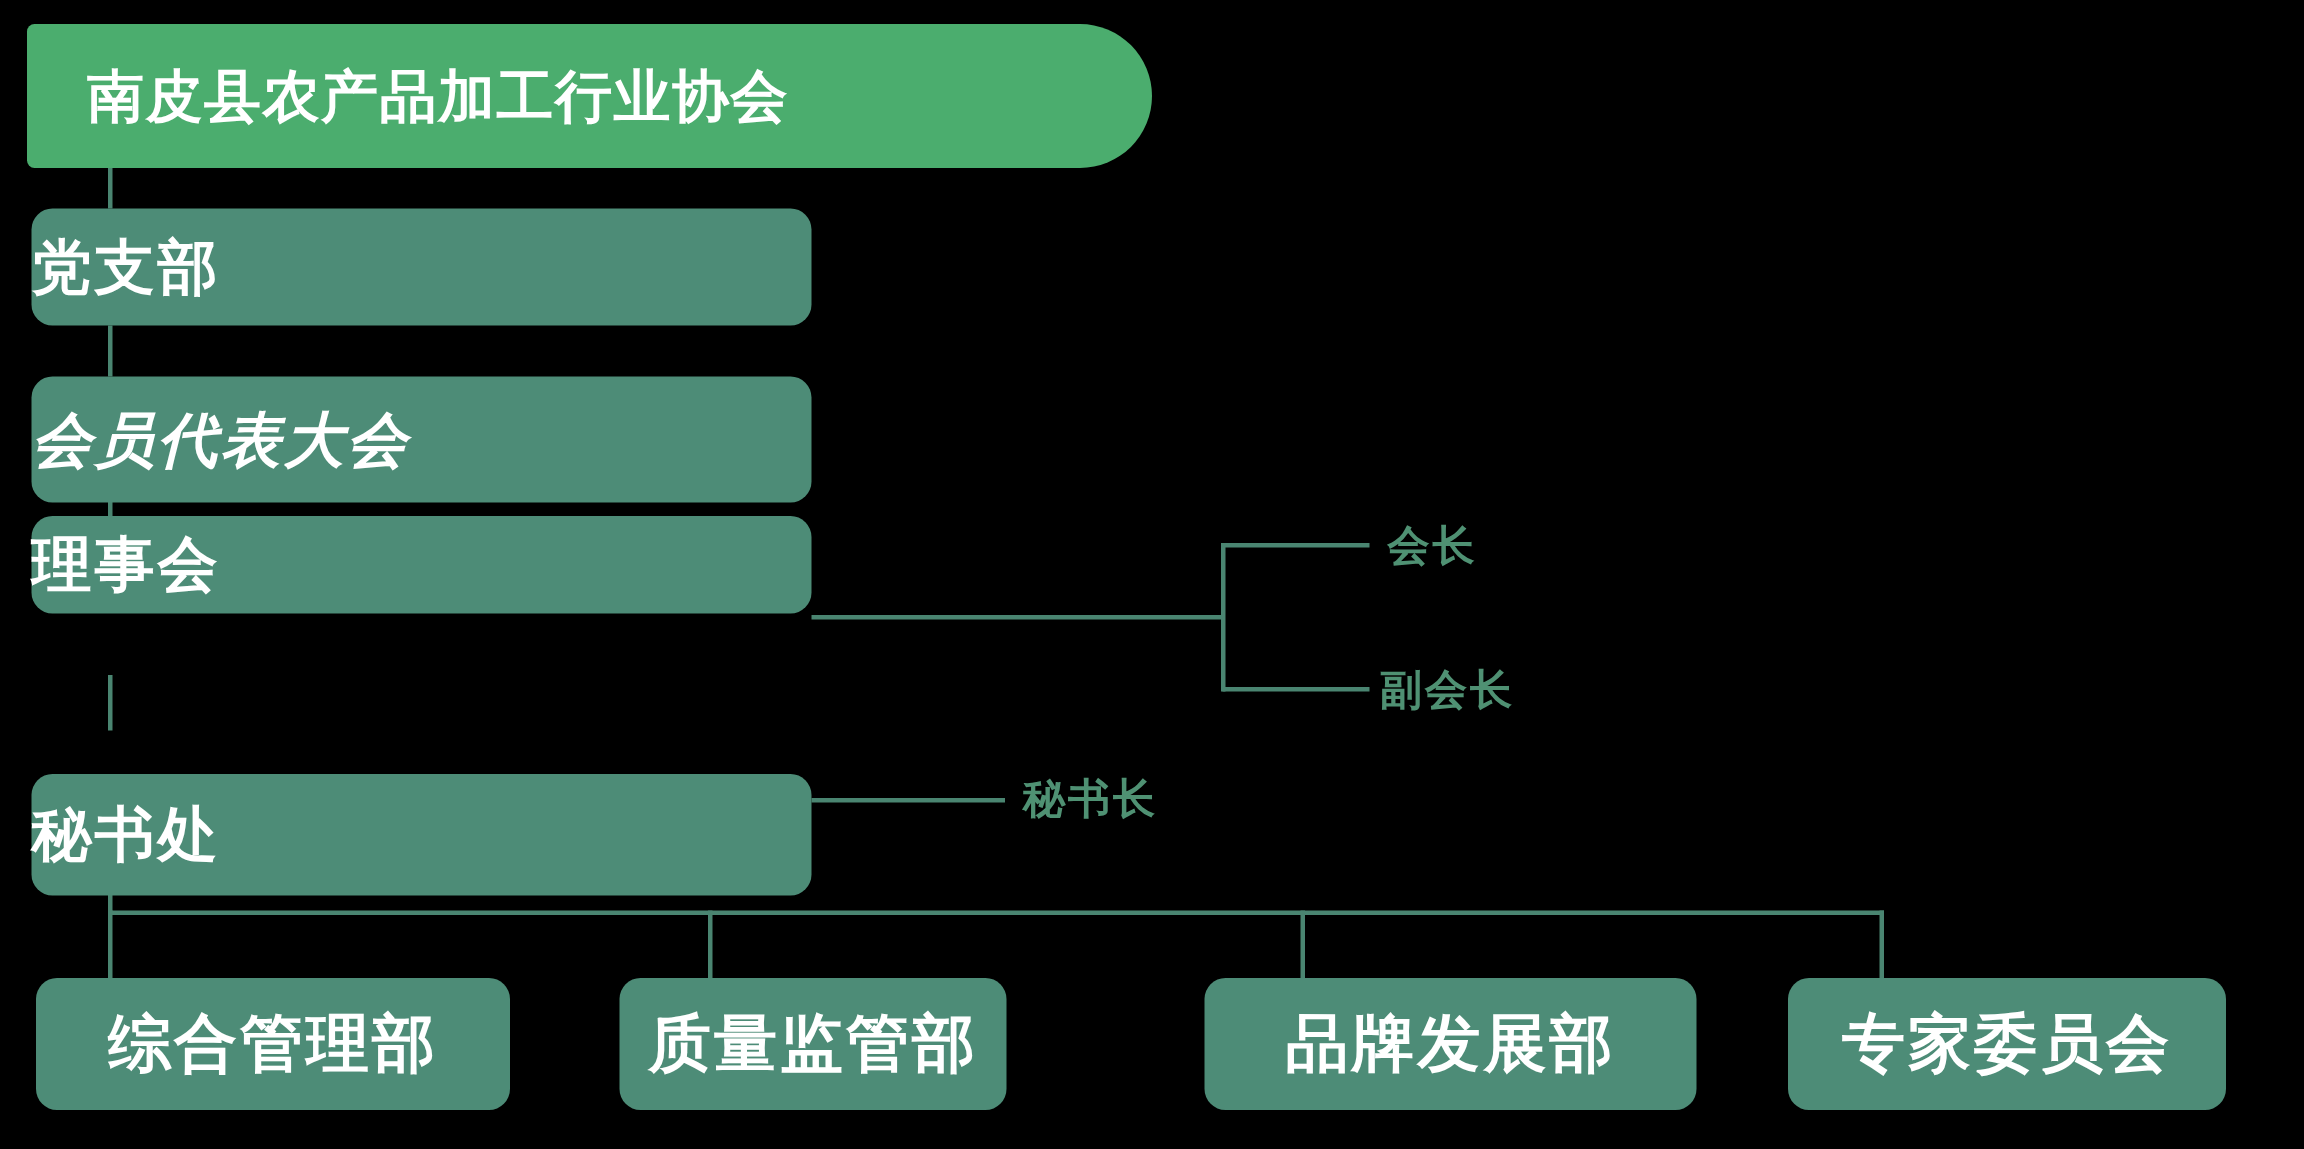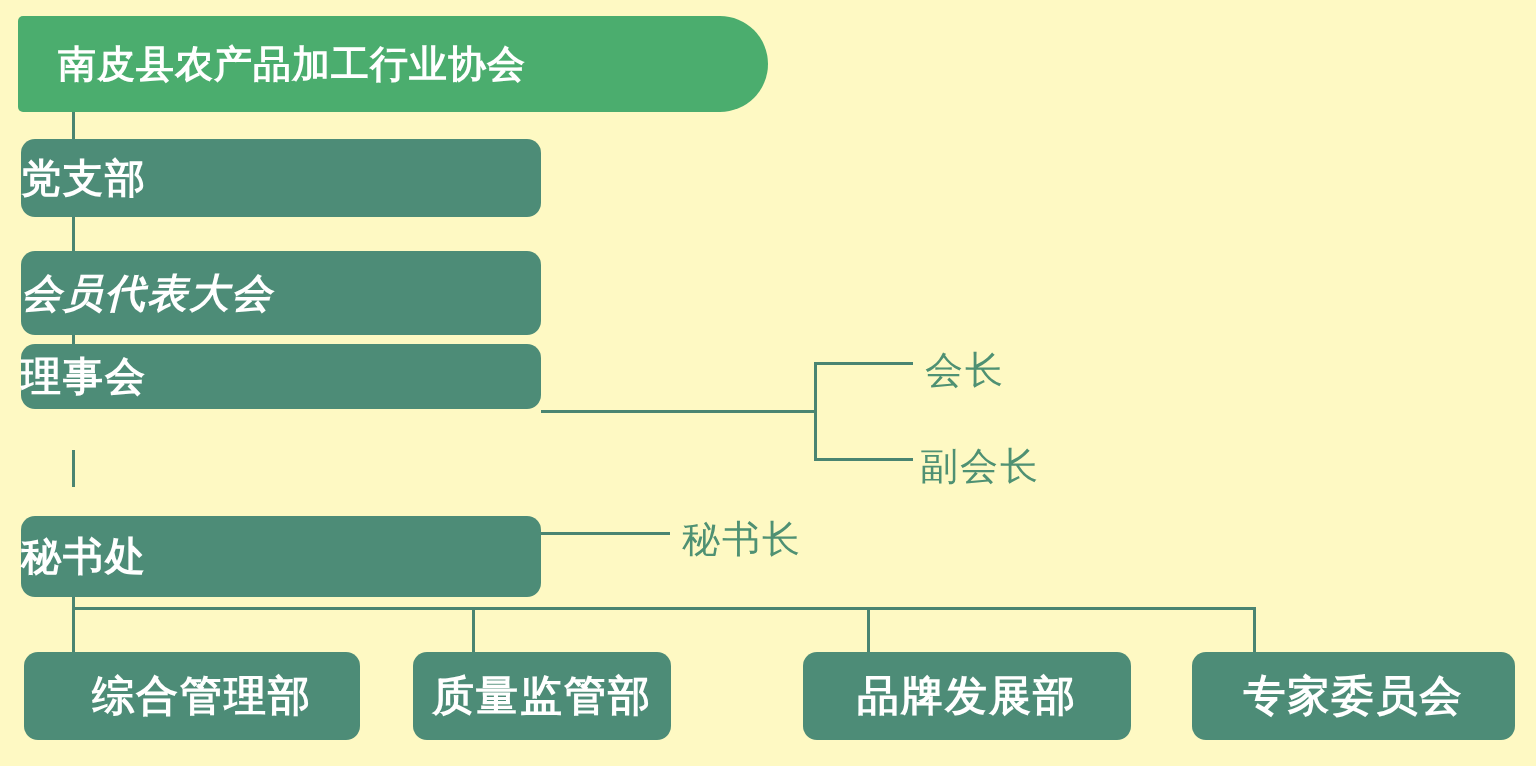--- a/index.html
+++ b/index.html
@@ -24,35 +24,35 @@
   .node.party{top:139px;height:78px;}
   .node.assembly{top:251px;height:84px;font-style:italic;}
   .node.council{top:344px;height:65px;}
   .node.secretariat{top:516px;height:81px;}
   .dept{
     position:absolute;top:652px;height:88px;
     background:var(--node-teal,#4d8c77);color:#ffffff;border-radius:14px;
     display:flex;align-items:center;justify-content:center;
     font-size:42px;font-weight:700;letter-spacing:2px;
   }
-  .dept.d1{left:24px;width:316px;padding-left:20px;}
+  .dept.d1{left:24px;width:316px;}
   .dept.d2{left:413px;width:258px;}
   .dept.d3{left:803px;width:328px;}
-  .dept.d4{left:1192px;width:323px;}
+  .dept.d4{left:1192px;width:292px;}
   .hline{position:absolute;height:3px;background:var(--line-green,#4a8571);}
   .vline{position:absolute;width:3px;background:var(--line-green,#4a8571);}
   .role{
     position:absolute;color:var(--role-green,#4f9173);
-    font-size:38px;font-weight:400;letter-spacing:2px;white-space:nowrap;
+    font-size:28px;font-weight:700;letter-spacing:2px;white-space:nowrap;
   }
 </style>
 </head>
 <body>
 
-<div class="canvas" style="--root-green: #4bad6e; --node-teal: #4d8c77; --line-green: #4a8571; --role-green: #4f9173; background: #fef9c3; text-align: right;">
+<div class="canvas" style="--root-green: #4bad6e; --node-teal: #4d8c77; --line-green: #4a8571; --role-green: #4f9173; background: #000000; text-align: right;">
 
   <div class="root-box">
     <span>南皮县农产品加工行业协会</span>
   </div>
 
   <div class="vline" style="left:71.5px;top:112px;height:27px;"></div>
   <div class="vline" style="left:71.5px;top:217px;height:34px;"></div>
   <div class="vline" style="left:71.5px;top:331px;height:32px;"></div>
   <div class="vline" style="left:71.5px;top:450px;height:37px;"></div>
   <div class="vline" style="left:71.5px;top:568px;height:41px;"></div>

